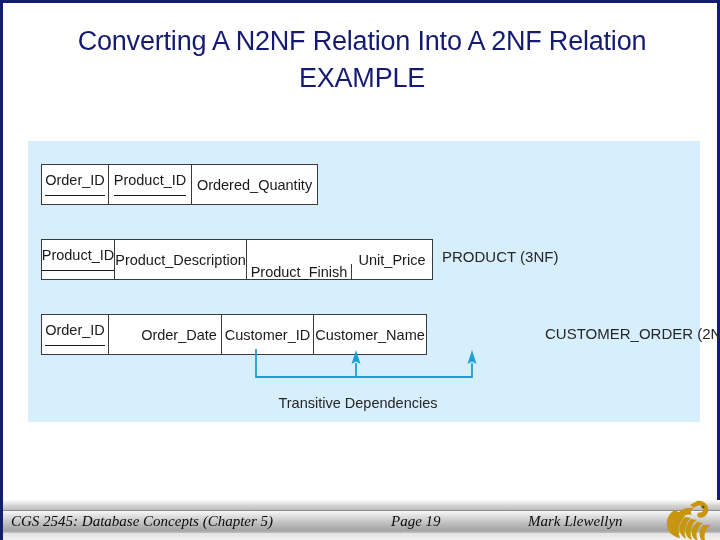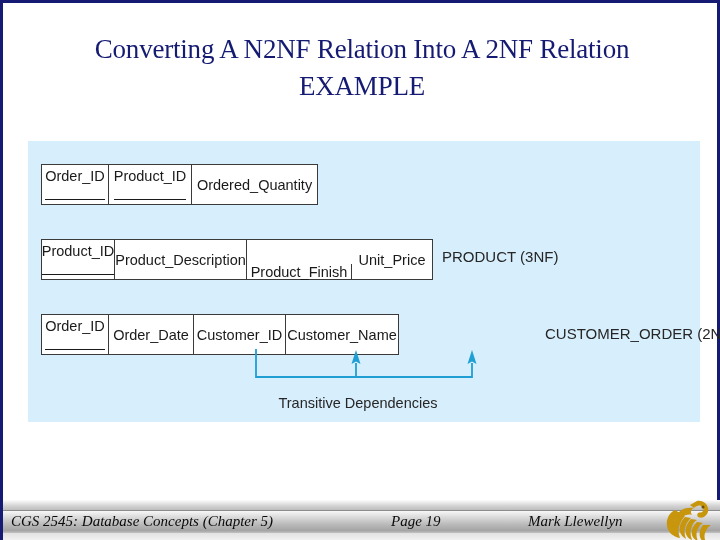--- a/index.html
+++ b/index.html
@@ -23,25 +23,25 @@
     border-left: 3px solid #151b72;
     border-right: 3px solid #151b72;
     border-top: 3px solid #151b72;
     border-bottom: 0;
   }
 
   
   .title {
     position: absolute;
     left: 14px;
-    top: 28px;
+    top: 20px;
     width: 690px;
     text-align: center;
     color: #151b72;
-    font-family: Liberation Serif, serif;
+    font-family: Liberation Sans, sans-serif;
     font-size: 27px;
     font-weight: normal;
     line-height: 37px;
     letter-spacing: -0.2px;
     white-space: pre-line;
   }
 
   
   .diagram-panel {
     position: absolute;
@@ -70,21 +70,21 @@
     box-sizing: border-box;
     font-family: "Liberation Sans", sans-serif;
     font-size: 14.5px;
     color: #1a1a1a;
     padding: 0 7px;
     white-space: nowrap;
   }
   .relation .cell:last-child { border-right: 0; }
   .relation .cell .pk {
     border-bottom: 1.4px solid #1a1a1a;
-    padding-bottom: 14px;
+    padding-bottom: 6px;
     line-height: 1.05;
   }
 
   .rel-label {
     position: absolute;
     font-family: "Liberation Sans", sans-serif;
     font-size: 15px;
     color: #262626;
     white-space: nowrap;
   }
@@ -100,21 +100,21 @@
   #rel-product { left: 13px; top: 98px; }
   #rel-product .c0 { width: 73px; }
   #rel-product .c1 { width: 132px; }
   #rel-product .c2 { width: 105px; margin-top: 24px; }
   #rel-product .c3 { width: 80px; }
   #lbl-product { left: 414px; top: 107px; }
 
   
   #rel-customer-order { left: 13px; top: 173px; }
   #rel-customer-order .c0 { width: 67px; }
-  #rel-customer-order .c1 { width: 85px; }
+  #rel-customer-order .c1 { width: 85px; margin-left: 28px; }
   #rel-customer-order .c2 { width: 92px; align-items: center; }
   #rel-customer-order .c3 { width: 112px; }
   #rel-customer-order .c4 { width: 125px; }
   #lbl-customer-order { left: 517px; top: 184px; }
 
   
   .dep-svg {
     position: absolute;
     left: 180px;
     top: 208px;

